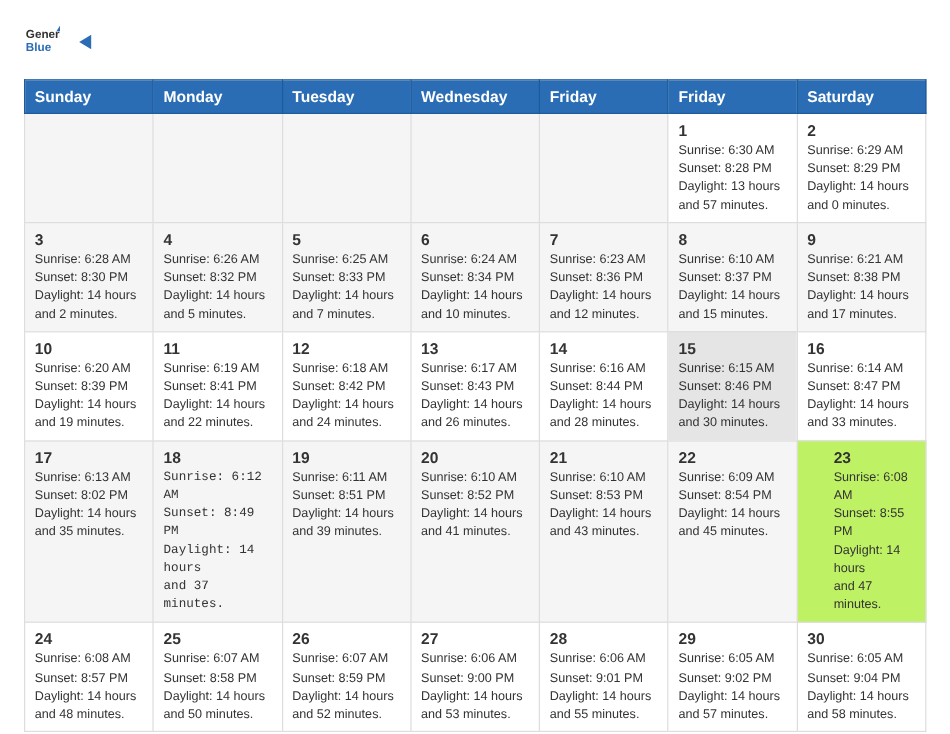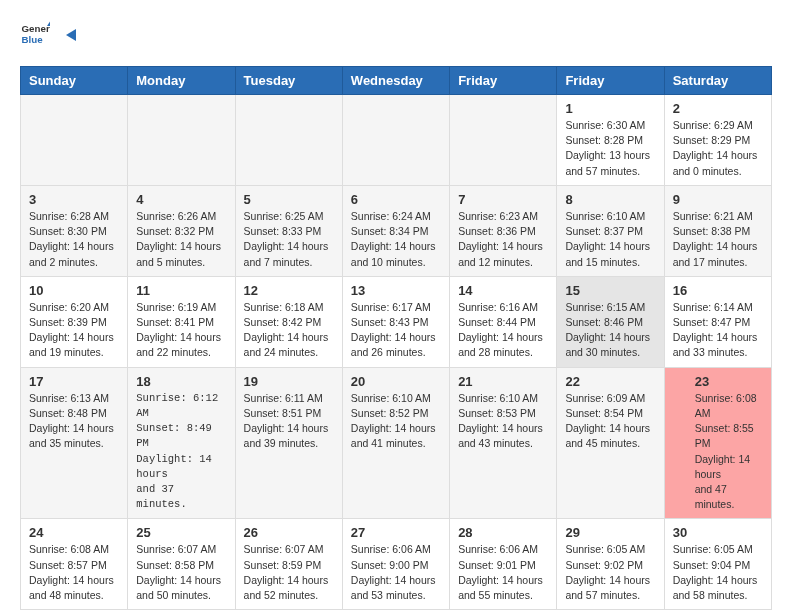--- a/index.html
+++ b/index.html
@@ -238,21 +238,21 @@
           <div class="day-info" style="white-space: pre-line;">Sunrise: 6:14 AM
 Sunset: 8:47 PM
 Daylight: 14 hours
 and 33 minutes.</div>
         </td>
       </tr>
       <tr>
         <td style="background: rgb(245, 245, 245);">
           <span class="day-number">17</span>
           <div class="day-info" style="white-space: pre-line;">Sunrise: 6:13 AM
-Sunset: 8:48 PM
+Sunset: 8:02 PM
 Daylight: 14 hours
 and 35 minutes.</div>
         </td>
         <td style="background: rgb(245, 245, 245);">
           <span class="day-number">18</span>
           <div class="day-info" style="white-space: pre-line; font-family: Liberation Mono, monospace;">Sunrise: 6:12 AM
 Sunset: 8:49 PM
 Daylight: 14 hours
 and 37 minutes.</div>
         </td>
@@ -277,21 +277,21 @@
 Daylight: 14 hours
 and 43 minutes.</div>
         </td>
         <td style="background: rgb(245, 245, 245);">
           <span class="day-number">22</span>
           <div class="day-info" style="white-space: pre-line;">Sunrise: 6:09 AM
 Sunset: 8:54 PM
 Daylight: 14 hours
 and 45 minutes.</div>
         </td>
-        <td style="background: #fca5a5; padding-left: 30px;">
+        <td style="background: #bef264; padding-left: 30px;">
           <span class="day-number">23</span>
           <div class="day-info" style="white-space: pre-line;">Sunrise: 6:08 AM
 Sunset: 8:55 PM
 Daylight: 14 hours
 and 47 minutes.</div>
         </td>
       </tr>
       <tr>
         <td style="background: rgb(255, 255, 255); border-radius: 18px;">
           <span class="day-number">24</span>

